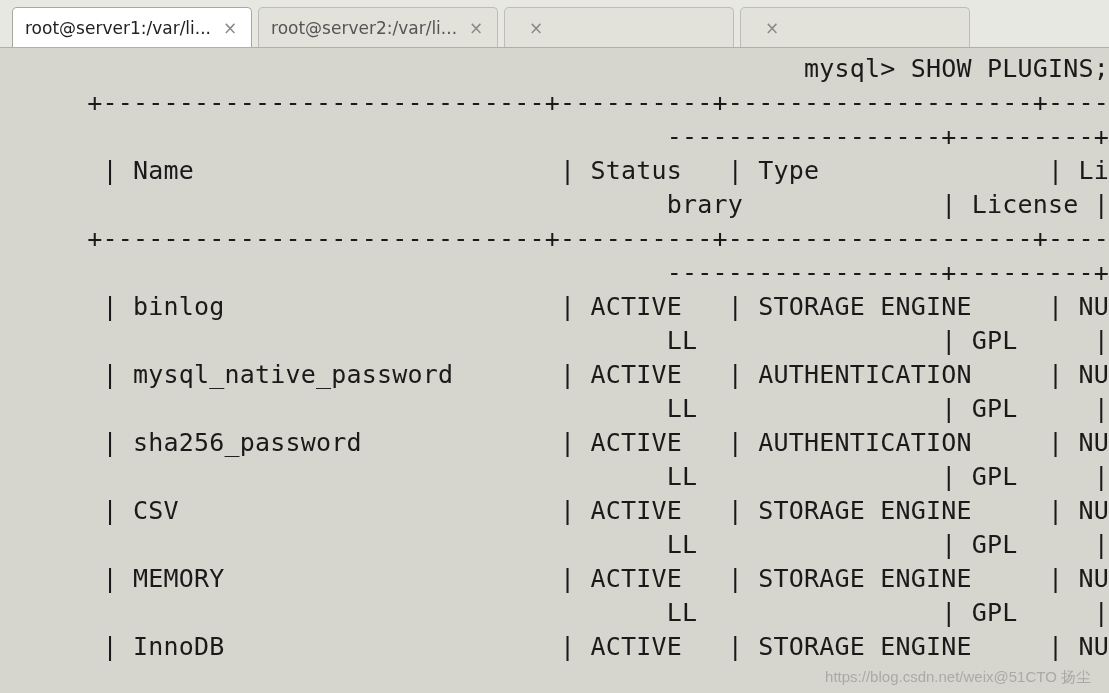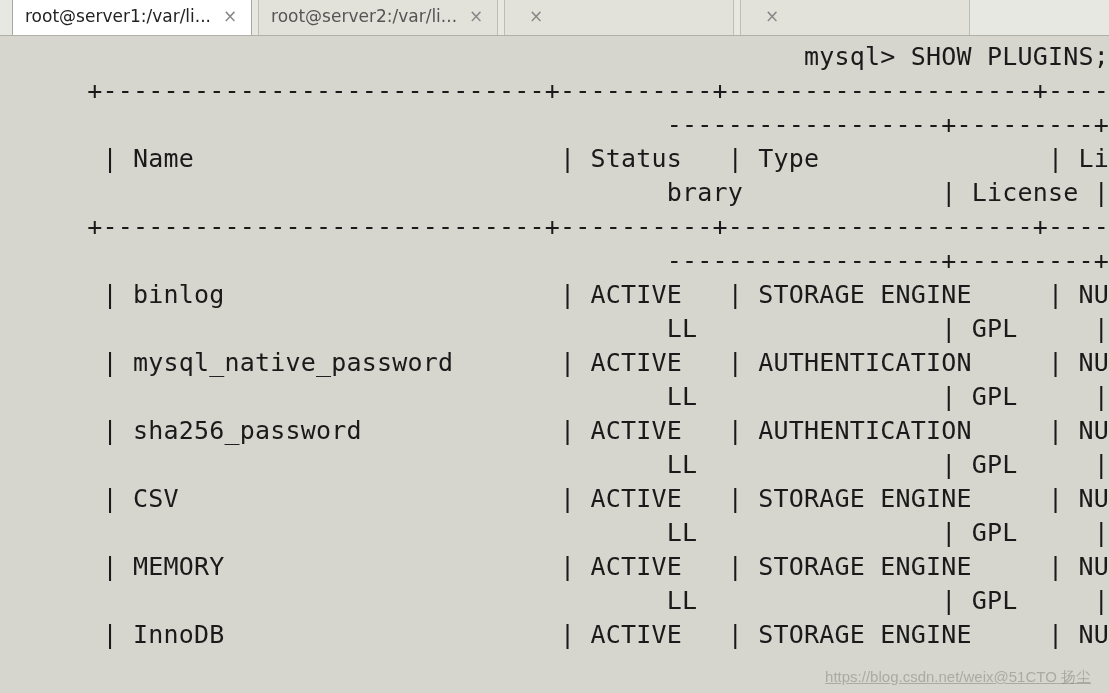--- a/index.html
+++ b/index.html
@@ -12,21 +12,21 @@
       background: #d6d6ce;
       width: 1109px;
       height: 693px;
       overflow: hidden;
     }
     .tabs-bar {
       display: flex;
       background: #e8e8e2;
       border-bottom: 1px solid #b0b0a8;
       padding: 2px 12px 0 12px;
-      height: 36px;
+      height: 48px;
       align-items: flex-end;
     }
     .tab {
       display: flex;
       align-items: center;
       padding: 8px 12px;
       margin-right: 6px;
       border: 1px solid #bdbdb5;
       border-bottom: none;
       border-top-left-radius: 5px;
@@ -70,21 +70,20 @@
       letter-spacing: 0.2px;
       text-align: right;
     }
     .watermark {
       position: absolute;
       right: 18px;
       bottom: 6px;
       color: rgba(90,90,90,0.35);
       font-family: sans-serif;
       font-size: 15px;
-      text-decoration: underline;
     }
   </style>
 </head>
 <body>
 
 <div class="tabs-bar">
   <div class="tab active">
     <span class="tab-label">root@server1:/var/li...</span>
     <span class="close-x">×</span>
   </div>

